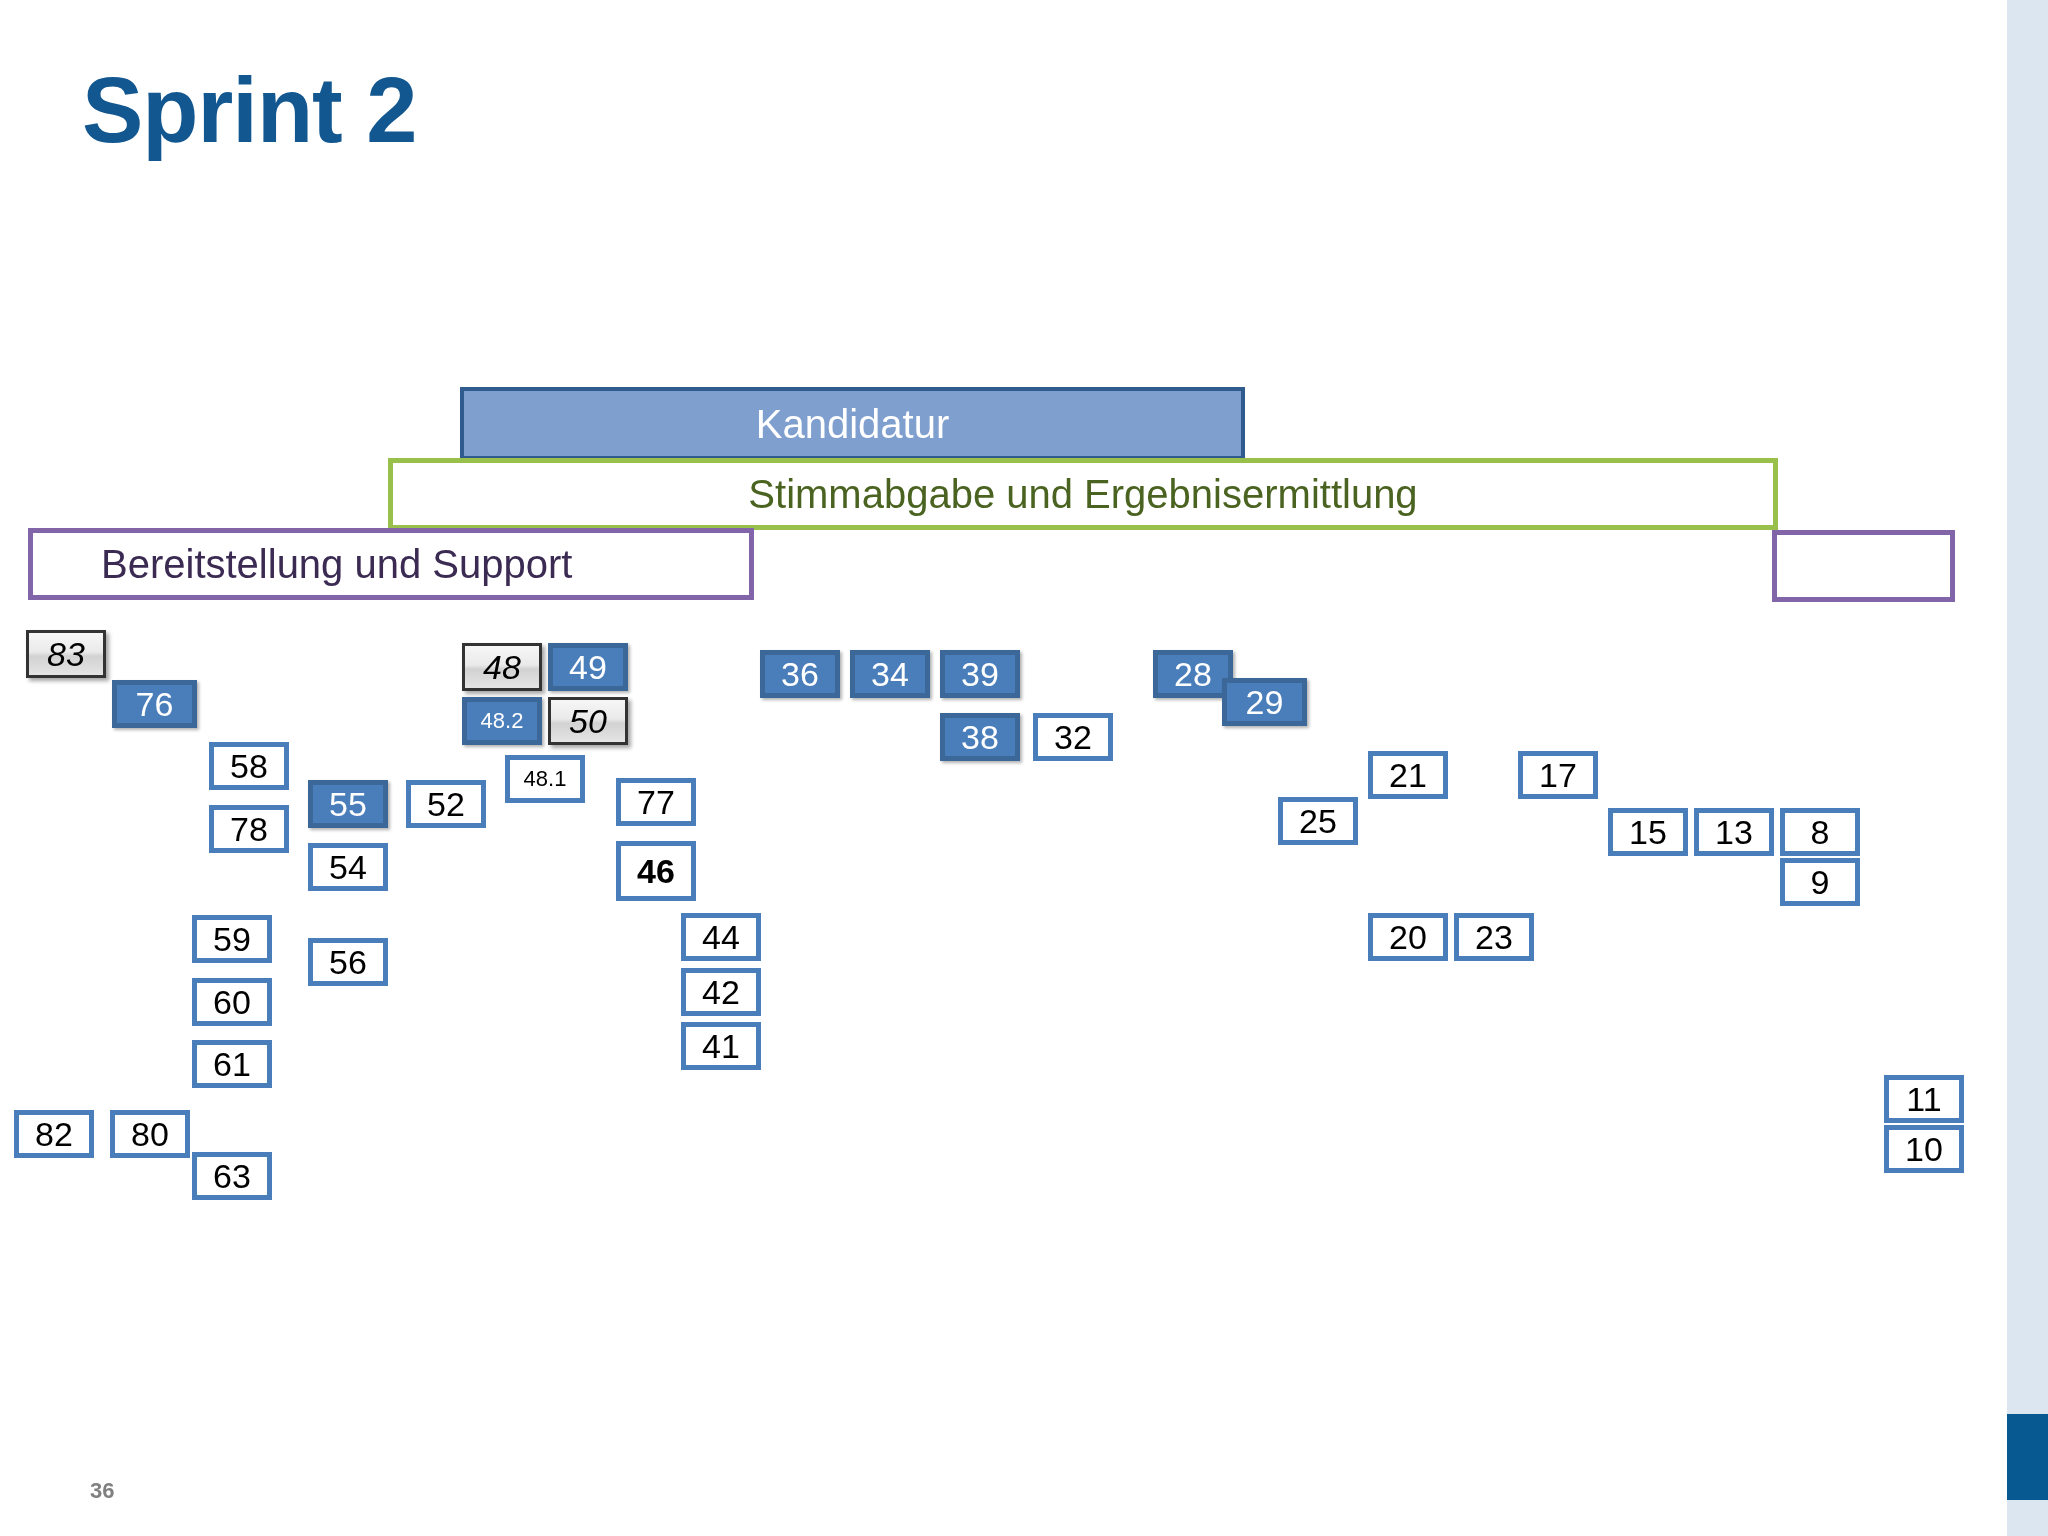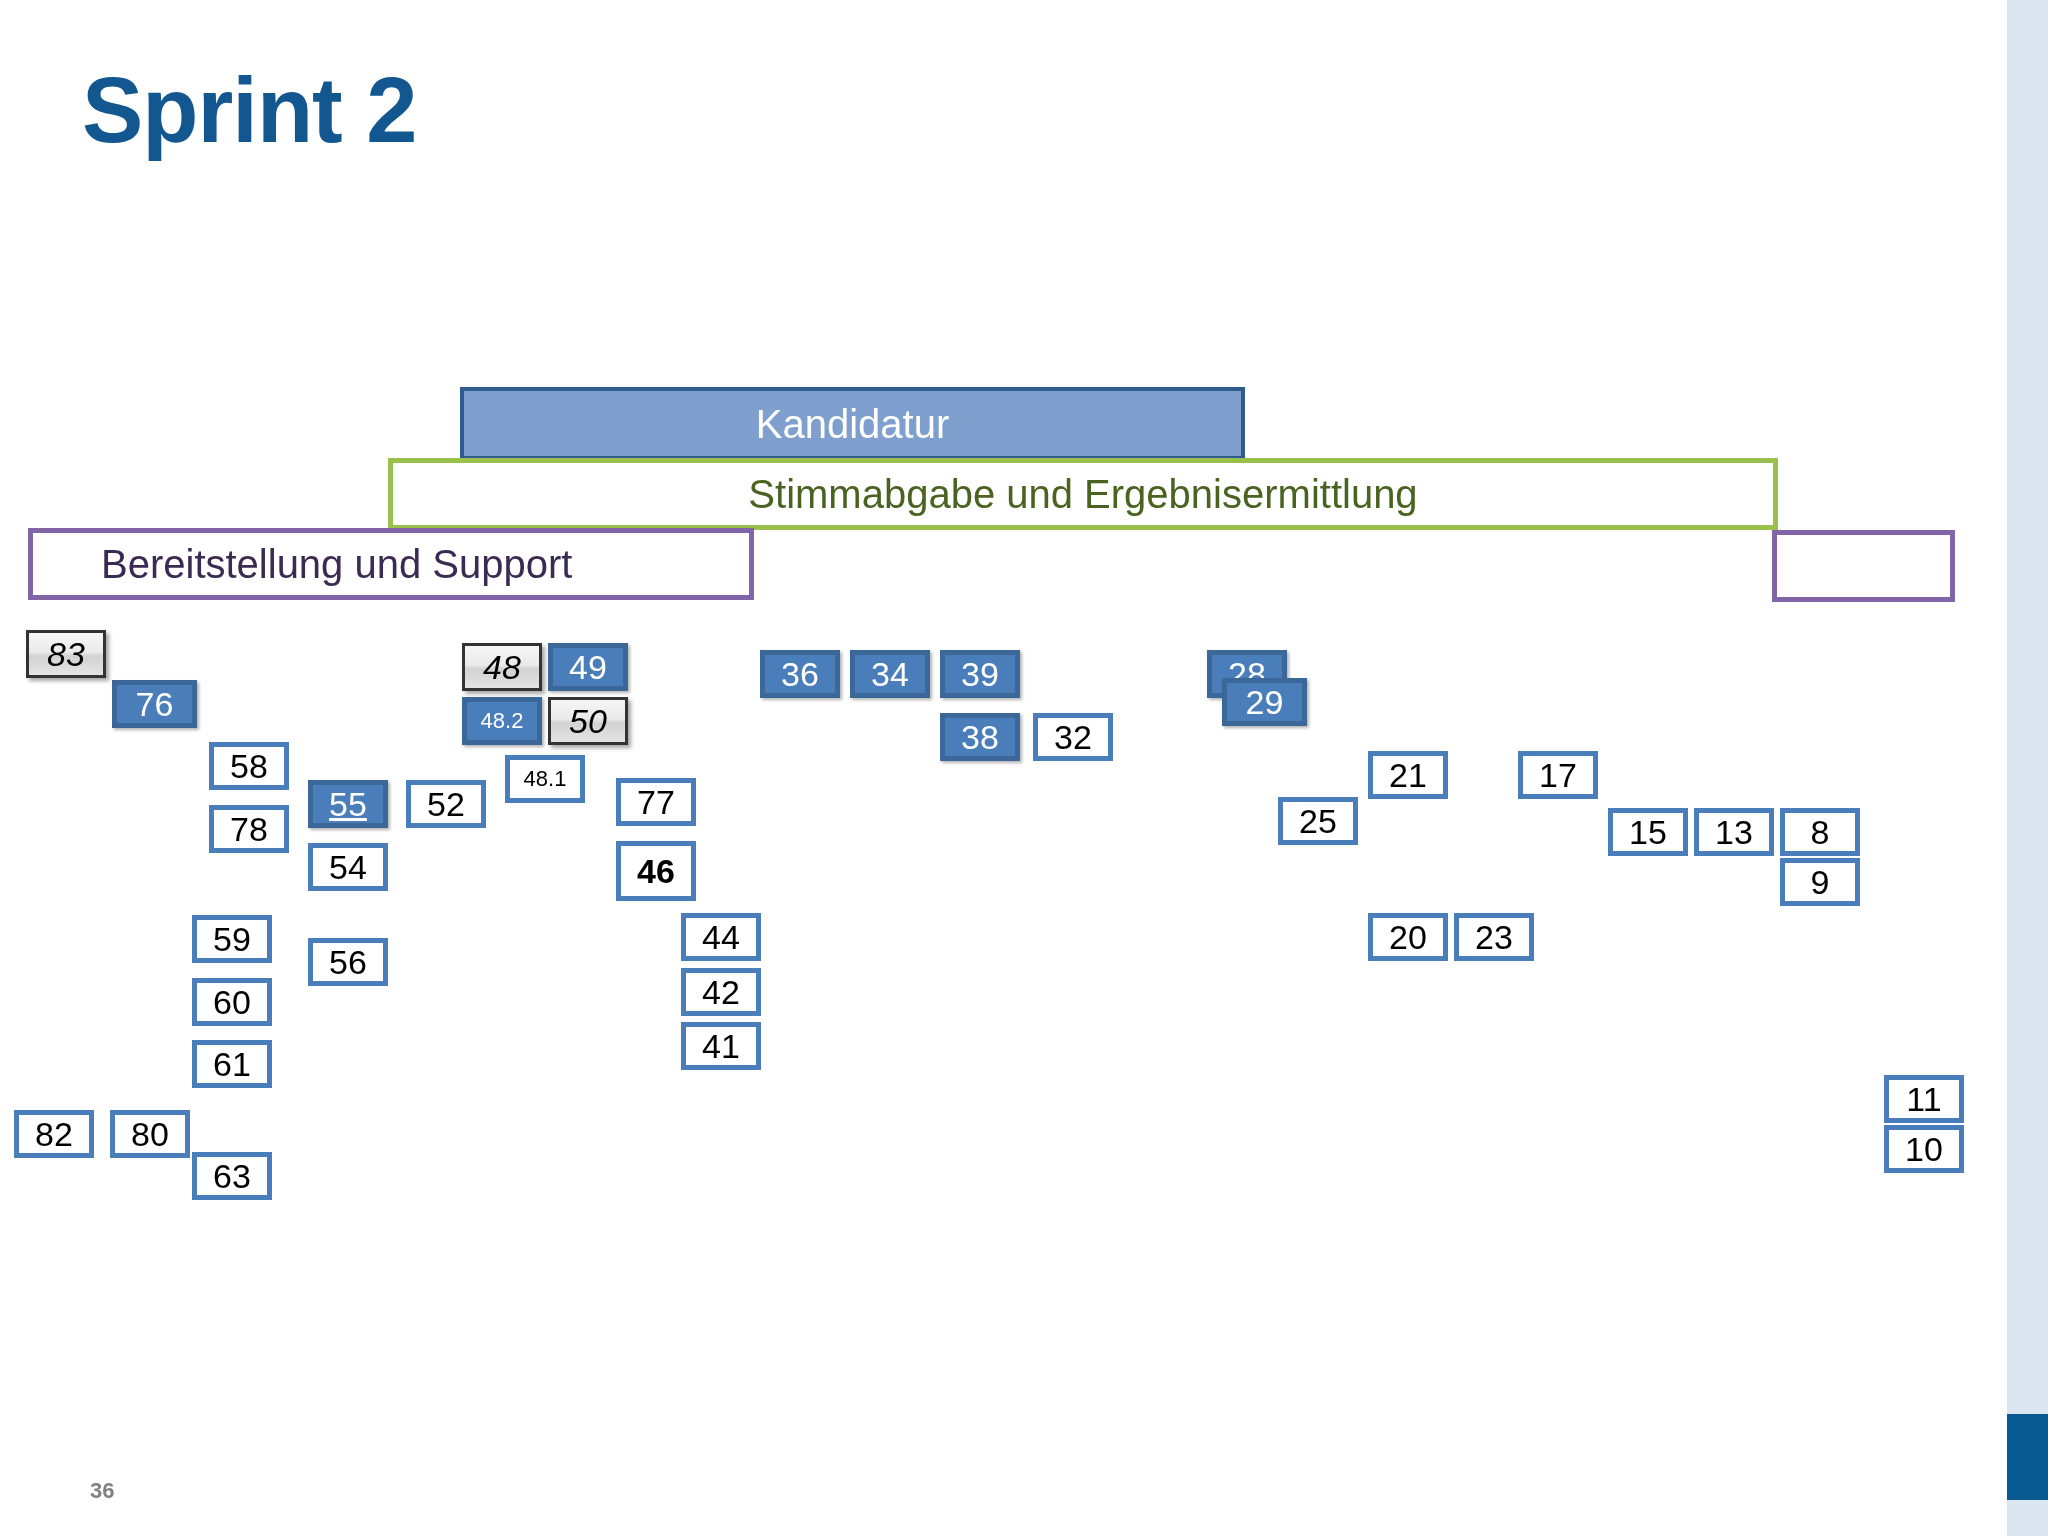--- a/index.html
+++ b/index.html
@@ -152,21 +152,21 @@
 
   <div class="lane lane-kandidatur">Kandidatur</div>
   <div class="lane lane-stimmabgabe">Stimmabgabe und Ergebnisermittlung</div>
   <div class="lane lane-bereitstellung">Bereitstellung und Support</div>
   <div class="lane lane-bereitstellung-right"></div>
 
   <div class="node gray" style="left:26px;  top:630px;  width:80px;  height:48px;">83</div>
   <div class="node blue" style="left:112px; top:680px;  width:85px;  height:48px;text-align:center;">76</div>
   <div class="node white" style="left:209px; top:742px;  width:80px;  height:48px;">58</div>
   <div class="node white" style="left:209px; top:805px;  width:80px;  height:48px;">78</div>
-  <div class="node blue" style="left:308px; top:780px;  width:80px;  height:48px;text-decoration:underline;">55</div>
+  <div class="node blue" style="left:308px; top:780px;  width:80px;  height:48px;">55</div>
   <div class="node white" style="left:308px; top:843px;  width:80px;  height:48px;">54</div>
   <div class="node white" style="left:406px; top:780px;  width:80px;  height:48px;">52</div>
 
   <div class="node gray" style="left:462px; top:643px;  width:80px;  height:48px;">48</div>
   <div class="node blue" style="left:548px; top:643px;  width:80px;  height:48px;">49</div>
   <div class="node blue small" style="left:462px; top:697px; width:80px; height:48px;">48.2</div>
   <div class="node gray" style="left:548px; top:697px;  width:80px;  height:48px;">50</div>
   <div class="node white small" style="left:505px; top:755px; width:80px; height:48px;">48.1</div>
 
   <div class="node white" style="left:616px; top:778px;  width:80px;  height:48px;">77</div>
@@ -184,21 +184,21 @@
   <div class="node blue" style="left:760px; top:650px;  width:80px;  height:48px;">36</div>
   <div class="node blue" style="left:850px; top:650px;  width:80px;  height:48px;">34</div>
   <div class="node blue" style="left:940px; top:650px;  width:80px;  height:48px;">39</div>
   <div class="node blue" style="left:940px; top:713px;  width:80px;  height:48px;">38</div>
   <div class="node white" style="left:1033px;top:713px;  width:80px;  height:48px;">32</div>
 
   <div class="node white" style="left:681px; top:913px;  width:80px;  height:48px;">44</div>
   <div class="node white" style="left:681px; top:968px;  width:80px;  height:48px;">42</div>
   <div class="node white" style="left:681px; top:1022px; width:80px;  height:48px;">41</div>
 
-  <div class="node blue" style="left:1207px;top:650px;  width:80px;  height:48px;">28</div>
+  <div class="node blue" style="left:1153px;top:650px;  width:80px;  height:48px;">28</div>
   <div class="node blue" style="left:1222px;top:678px;  width:85px;  height:48px;">29</div>
 
   <div class="node white" style="left:1278px;top:797px;  width:80px;  height:48px;">25</div>
   <div class="node white" style="left:1368px;top:751px;  width:80px;  height:48px;">21</div>
   <div class="node white" style="left:1518px;top:751px;  width:80px;  height:48px;">17</div>
 
   <div class="node white" style="left:1608px;top:808px;  width:80px;  height:48px;">15</div>
   <div class="node white" style="left:1694px;top:808px;  width:80px;  height:48px;">13</div>
   <div class="node white" style="left:1780px;top:808px;  width:80px;  height:48px;">8</div>
   <div class="node white" style="left:1780px;top:858px;  width:80px;  height:48px;">9</div>

